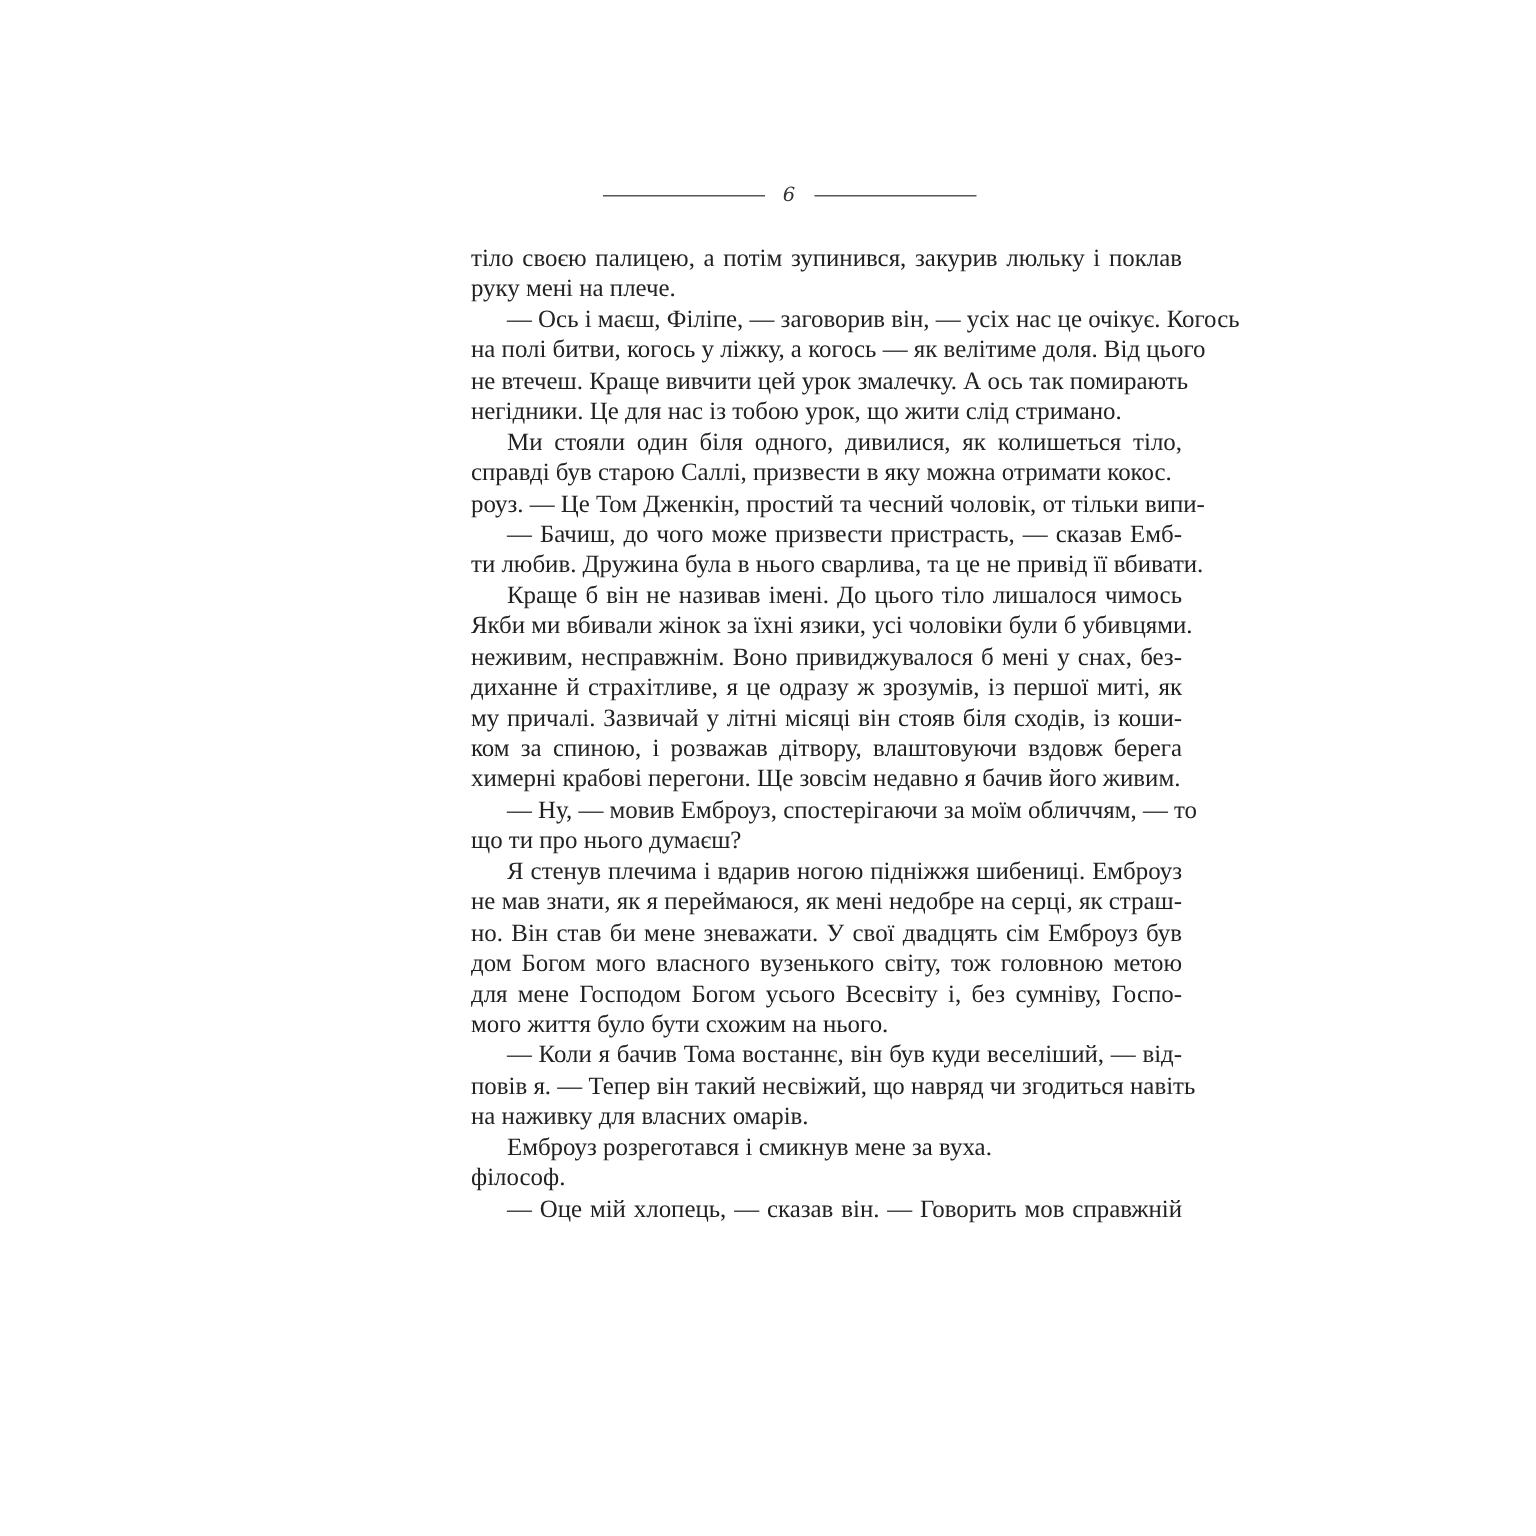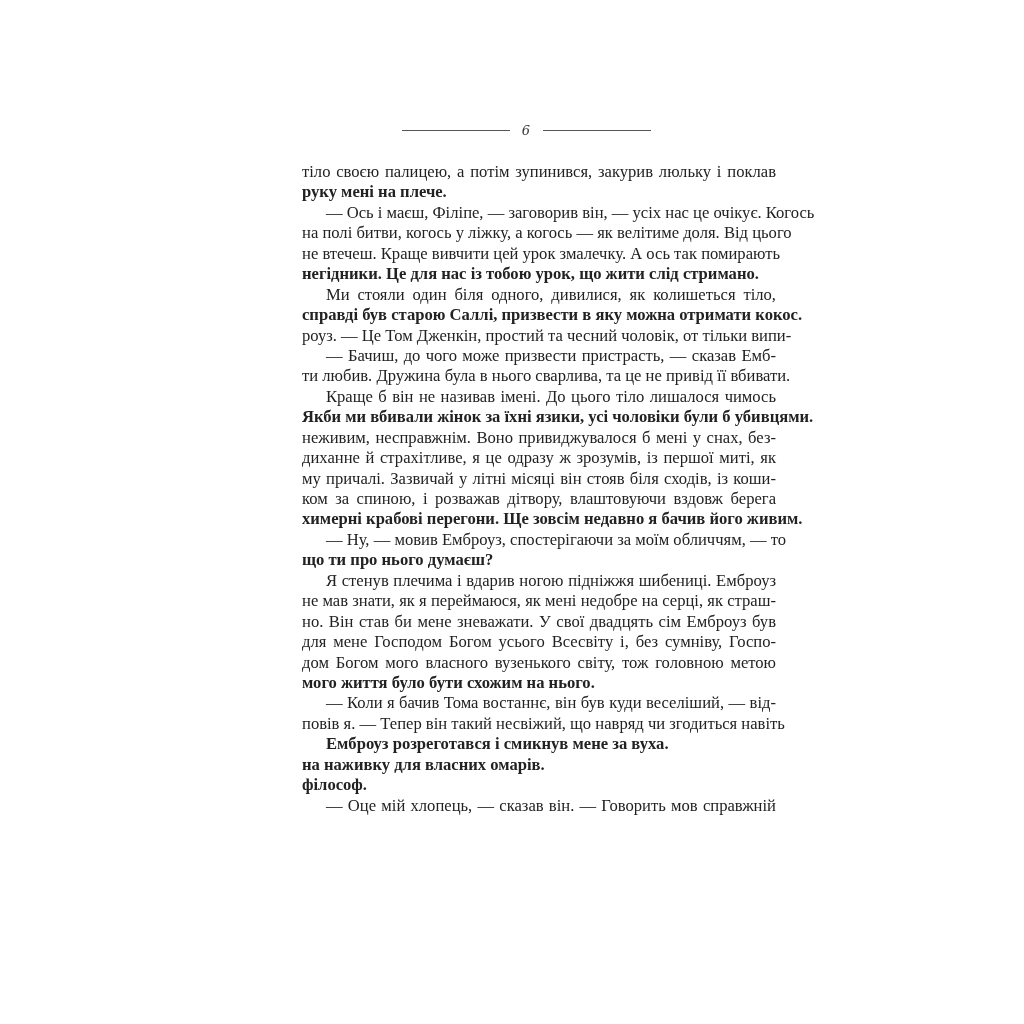--- a/index.html
+++ b/index.html
@@ -37,37 +37,36 @@
     text-align: center;
     font-family: "DejaVu Serif", serif;
     font-style: italic;
     font-size: 13px;
     color: #333333;
     line-height: 22px;
   }
   .text-block {
     position: absolute;
     top: 162px;
-    left: 302px;
+    left: 314px;
     width: 474px;
     font-family: "Liberation Serif", serif;
     font-size: 16.6px;
     line-height: 20.45px;
     color: #222222;
   }
   .line {
     display: block;
     white-space: nowrap;
     text-align: justify;
     text-align-last: justify;
     height: 20.45px;
   }
   .line.last {
     text-align-last: left;
-    font-weight: bold;
   }
   .line.indent {
     padding-left: 24px;
   }
 </style>
 </head>
 <body>
 
 <div class="page-header">
   <div class="rule left"></div>
@@ -92,22 +91,22 @@
     <span class="line">неживим, несправжнім. Воно привиджувалося б мені у снах, без-</span>
     <span class="line">диханне й страхітливе, я це одразу ж зрозумів, із першої миті, як</span>
     <span class="line">му причалі. Зазвичай у літні місяці він стояв біля сходів, із коши-</span>
     <span class="line">ком за спиною, і розважав дітвору, влаштовуючи вздовж берега</span>
     <span class="line last">химерні крабові перегони. Ще зовсім недавно я бачив його живим.</span>
     <span class="line indent">— Ну, — мовив Емброуз, спостерігаючи за моїм обличчям, — то</span>
     <span class="line last">що ти про нього думаєш?</span>
     <span class="line indent">Я стенув плечима і вдарив ногою підніжжя шибениці. Емброуз</span>
     <span class="line">не мав знати, як я переймаюся, як мені недобре на серці, як страш-</span>
     <span class="line">но. Він став би мене зневажати. У свої двадцять сім Емброуз був</span>
+    <span class="line">дом Богом мого власного вузенького світу, тож головною метою</span>
     <span class="line">для мене Господом Богом усього Всесвіту і, без сумніву, Госпо-</span>
-    <span class="line">дом Богом мого власного вузенького світу, тож головною метою</span>
     <span class="line last">мого життя було бути схожим на нього.</span>
     <span class="line indent">— Коли я бачив Тома востаннє, він був куди веселіший, — від-</span>
     <span class="line">повів я. — Тепер він такий несвіжий, що навряд чи згодиться навіть</span>
+    <span class="line last">на наживку для власних омарів.</span>
     <span class="line indent last">Емброуз розреготався і смикнув мене за вуха.</span>
-    <span class="line last">на наживку для власних омарів.</span>
     <span class="line last">філософ.</span>
     <span class="line indent">— Оце мій хлопець, — сказав він. — Говорить мов справжній</span>
   </div>
 
 </body></html>

